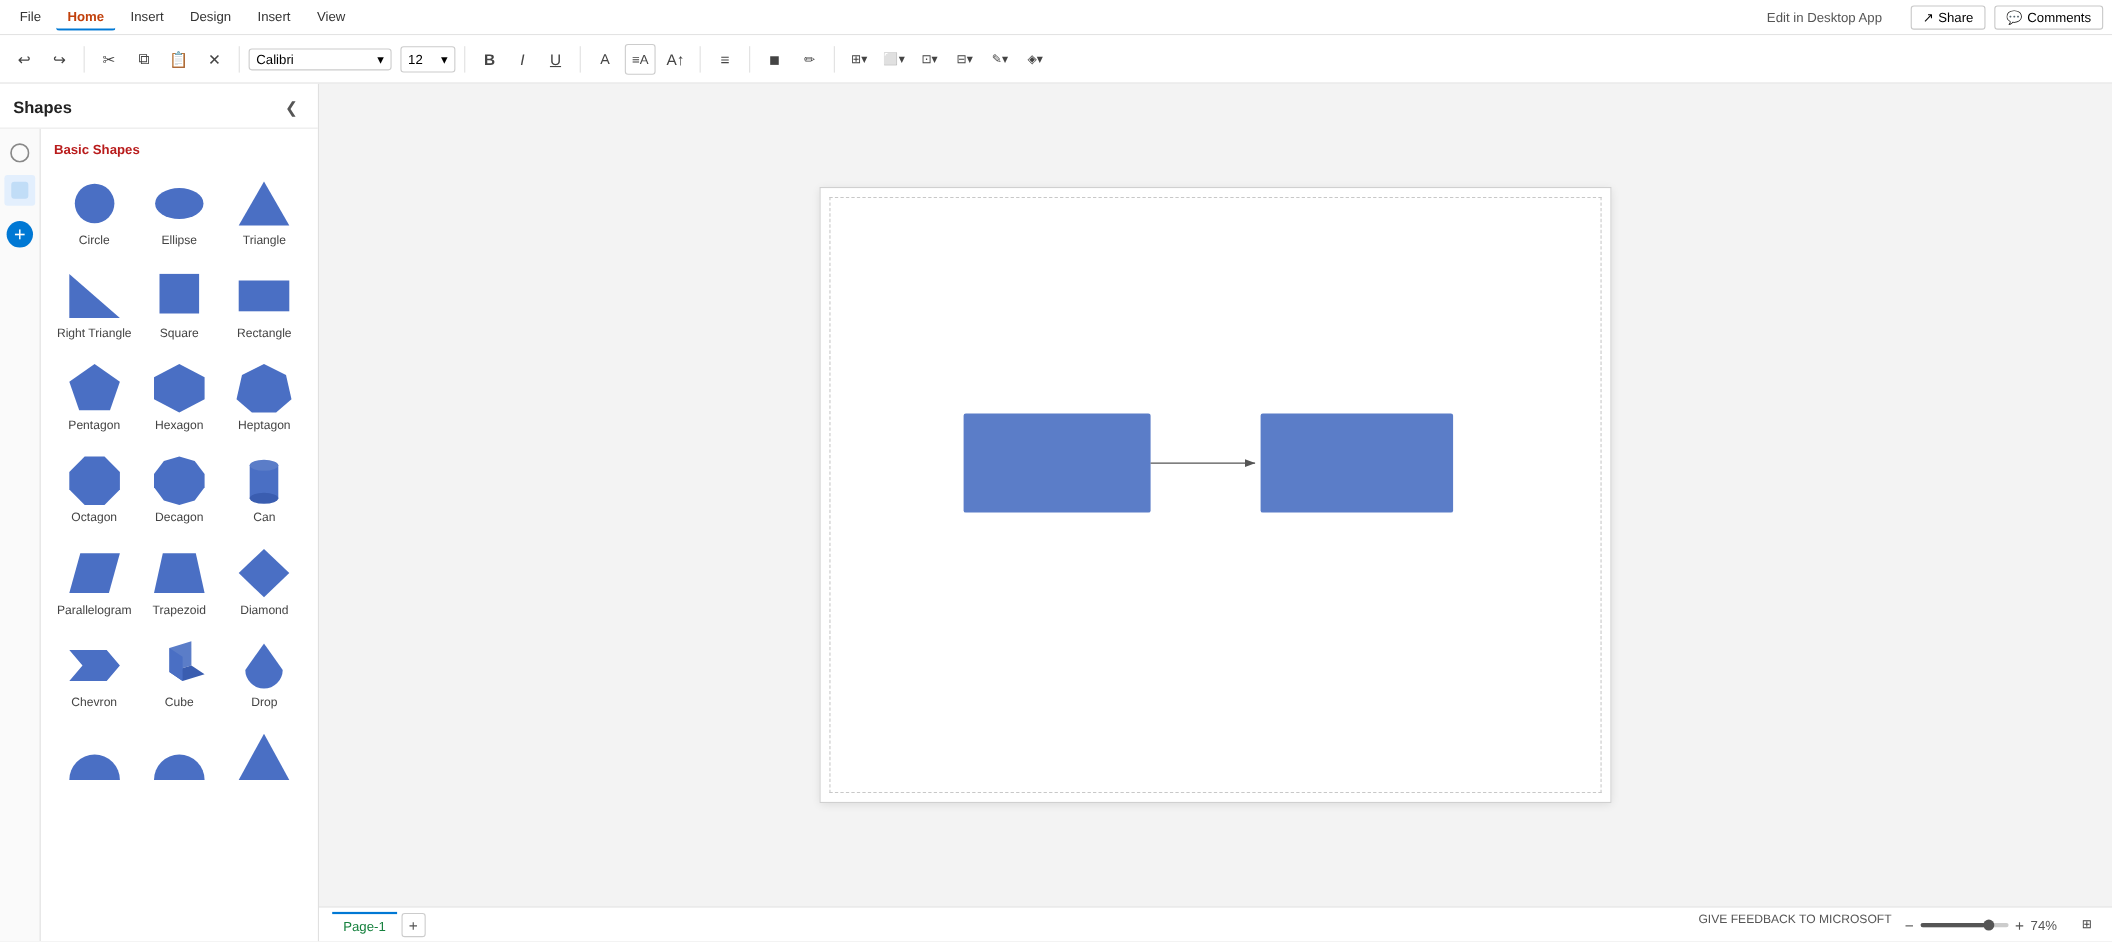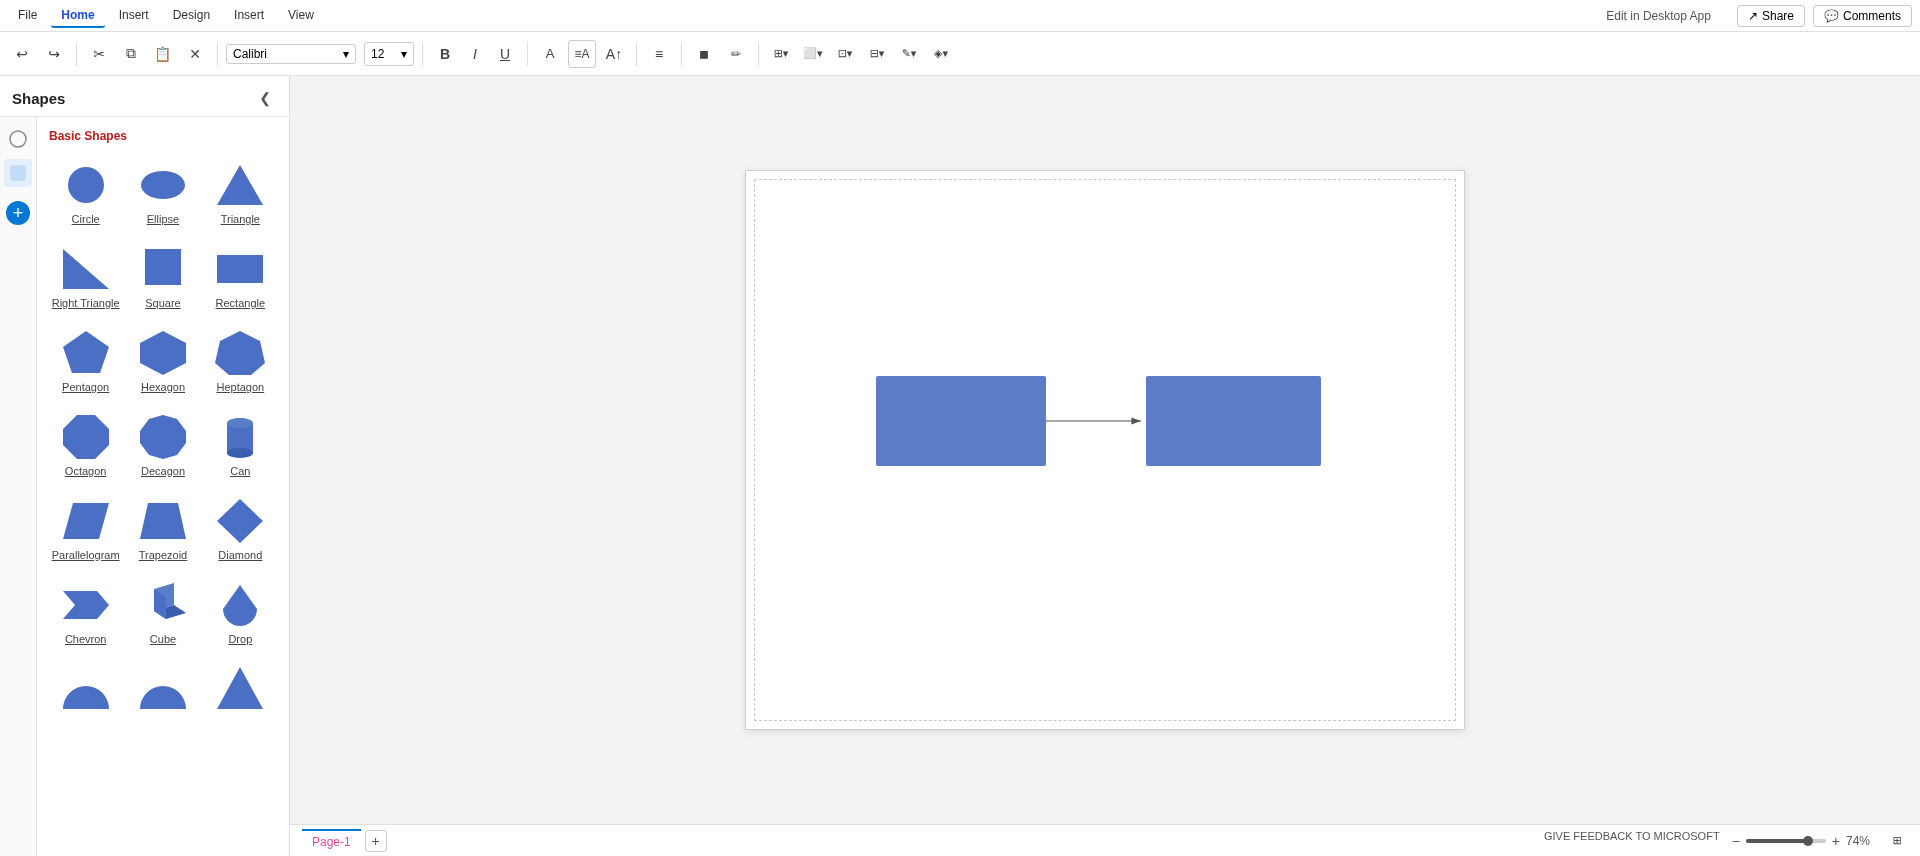--- a/index.html
+++ b/index.html
@@ -2,21 +2,21 @@
 <html><head>
   <meta charset="utf-8">
   <style>
     * { box-sizing: border-box; margin: 0; padding: 0; }
     body { font-family: 'Segoe UI', Arial, sans-serif; font-size: 12px; background: #f3f3f3; display: flex; flex-direction: column; height: 856px; overflow: hidden; }
 
     
     .title-bar { display: flex; align-items: center; background: #fff; border-bottom: 1px solid #e0e0e0; height: 32px; padding: 0 8px; gap: 16px; }
     .title-bar .menu-items { display: flex; gap: 4px; }
     .menu-item { padding: 4px 10px; font-size: 12px; cursor: pointer; border-radius: 3px; color: #333; }
-    .menu-item.active { border-bottom: 2px solid #0078d4; color: #1d4ed8; font-weight: 600; }
+    .menu-item.active { border-bottom: 2px solid #0078d4; color: #c2410c; font-weight: 600; }
     .title-bar .edit-desktop { margin-left: auto; font-size: 12px; color: #555; padding: 4px 10px; cursor: pointer; }
     .title-bar .header-actions { display: flex; gap: 8px; }
     .header-btn { display: flex; align-items: center; gap: 4px; padding: 3px 10px; border: 1px solid #c8c8c8; border-radius: 3px; font-size: 12px; cursor: pointer; background: white; }
 
     
     .toolbar { display: flex; align-items: center; background: #fff; border-bottom: 1px solid #e0e0e0; height: 44px; padding: 0 8px; gap: 4px; }
     .toolbar-btn { display: flex; align-items: center; justify-content: center; width: 28px; height: 28px; border: none; background: transparent; cursor: pointer; border-radius: 3px; font-size: 14px; color: #444; }
     .toolbar-divider { width: 1px; height: 24px; background: #e0e0e0; margin: 0 4px; }
     .font-select { display: flex; align-items: center; border: 1px solid #ccc; border-radius: 3px; padding: 2px 6px; font-size: 12px; background: white; width: 130px; justify-content: space-between; cursor: pointer; }
     .font-size-select { display: flex; align-items: center; border: 1px solid #ccc; border-radius: 3px; padding: 4px 6px; font-size: 12px; background: white; width: 50px; justify-content: space-between; cursor: pointer; }
@@ -34,35 +34,35 @@
     .search-bar input { flex: 1; border: none; outline: none; padding: 5px 8px; font-size: 12px; color: #666; }
     .search-bar button { border: none; background: #f5f5f5; padding: 5px 8px; cursor: pointer; color: #555; border-left: 1px solid #ccc; }
     .sidebar-icons { display: flex; flex-direction: column; align-items: center; gap: 6px; padding: 8px 4px; border-right: 1px solid #e0e0e0; background: #fafafa; }
     .side-icon { width: 28px; height: 28px; display: flex; align-items: center; justify-content: center; border-radius: 3px; cursor: pointer; color: #555; }
     .side-icon.active { background: #e3effd; color: #0078d4; }
     .sidebar-body { display: flex; flex: 1; overflow: hidden; }
     .shapes-panel { flex: 1; overflow-y: auto; padding: 8px 10px; }
     .section-title { font-size: 12px; font-weight: 600; color: #b91c1c; margin-bottom: 10px; margin-top: 4px; padding-left: 2px; }
     .shapes-grid { display: grid; grid-template-columns: repeat(3, 1fr); gap: 4px 0; }
     .shape-item { display: flex; flex-direction: column; align-items: center; padding: 8px 4px; cursor: pointer; border-radius: 4px; }
-    .shape-label { font-size: 11px; color: #444; margin-top: 4px; text-align: center; text-decoration: underline; }
+    .shape-label { font-size: 11px; color: #444; margin-top: 4px; text-align: center; }
     .shape-icon { width: 54px; height: 48px; display: flex; align-items: center; justify-content: center; }
 
     
     .canvas-area { flex: 1; display: flex; flex-direction: column; overflow: hidden; background: #f3f3f3; position: relative; }
     .canvas-container { flex: 1; display: flex; align-items: center; justify-content: center; overflow: auto; padding: 20px; }
     .canvas-page { background: #fff; border: 1px solid #d0d0d0; box-shadow: 0 2px 8px rgba(0,0,0,0.1); width: 720px; height: 560px; position: relative; }
     .canvas-dashed-border { position: absolute; top: 8px; left: 8px; right: 8px; bottom: 8px; border: 1.5px dashed #c8c8c8; pointer-events: none; }
 
     
     .diagram-rect { position: absolute; background: #5b7dc8; border-radius: 2px; }
 
     
     .bottom-bar { display: flex; align-items: center; background: #fff; border-top: 1px solid #e0e0e0; height: 32px; padding: 0 12px; position: relative; }
-    .page-tab { display: flex; align-items: center; gap: 4px; padding: 4px 10px; font-size: 12px; border-top: 2px solid #0078d4; cursor: pointer; color: #ec4899; }
+    .page-tab { display: flex; align-items: center; gap: 4px; padding: 4px 10px; font-size: 12px; border-top: 2px solid #0078d4; cursor: pointer; color: #15803d; }
     .add-page { display: flex; align-items: center; justify-content: center; width: 22px; height: 22px; border: 1px solid #ccc; border-radius: 3px; cursor: pointer; margin-left: 4px; font-size: 14px; color: #555; }
     .bottom-right { margin-left: auto; display: flex; gap: 12px; font-size: 12px; color: #555; }
     .zoom-control { display: flex; align-items: center; gap: 6px; }
     .zoom-btn { border: none; background: transparent; cursor: pointer; font-size: 14px; color: #555; }
     .zoom-slider { width: 80px; height: 4px; background: #ccc; border-radius: 2px; position: relative; cursor: pointer; }
     .zoom-slider-fill { height: 100%; background: #555; border-radius: 2px; width: 74%; }
     .zoom-handle { width: 10px; height: 10px; background: #555; border-radius: 50%; position: absolute; top: -3px; left: 71%; }
     .feedback-text { font-size: 11px; color: #555; cursor: pointer; }
   </style>
 </head>

